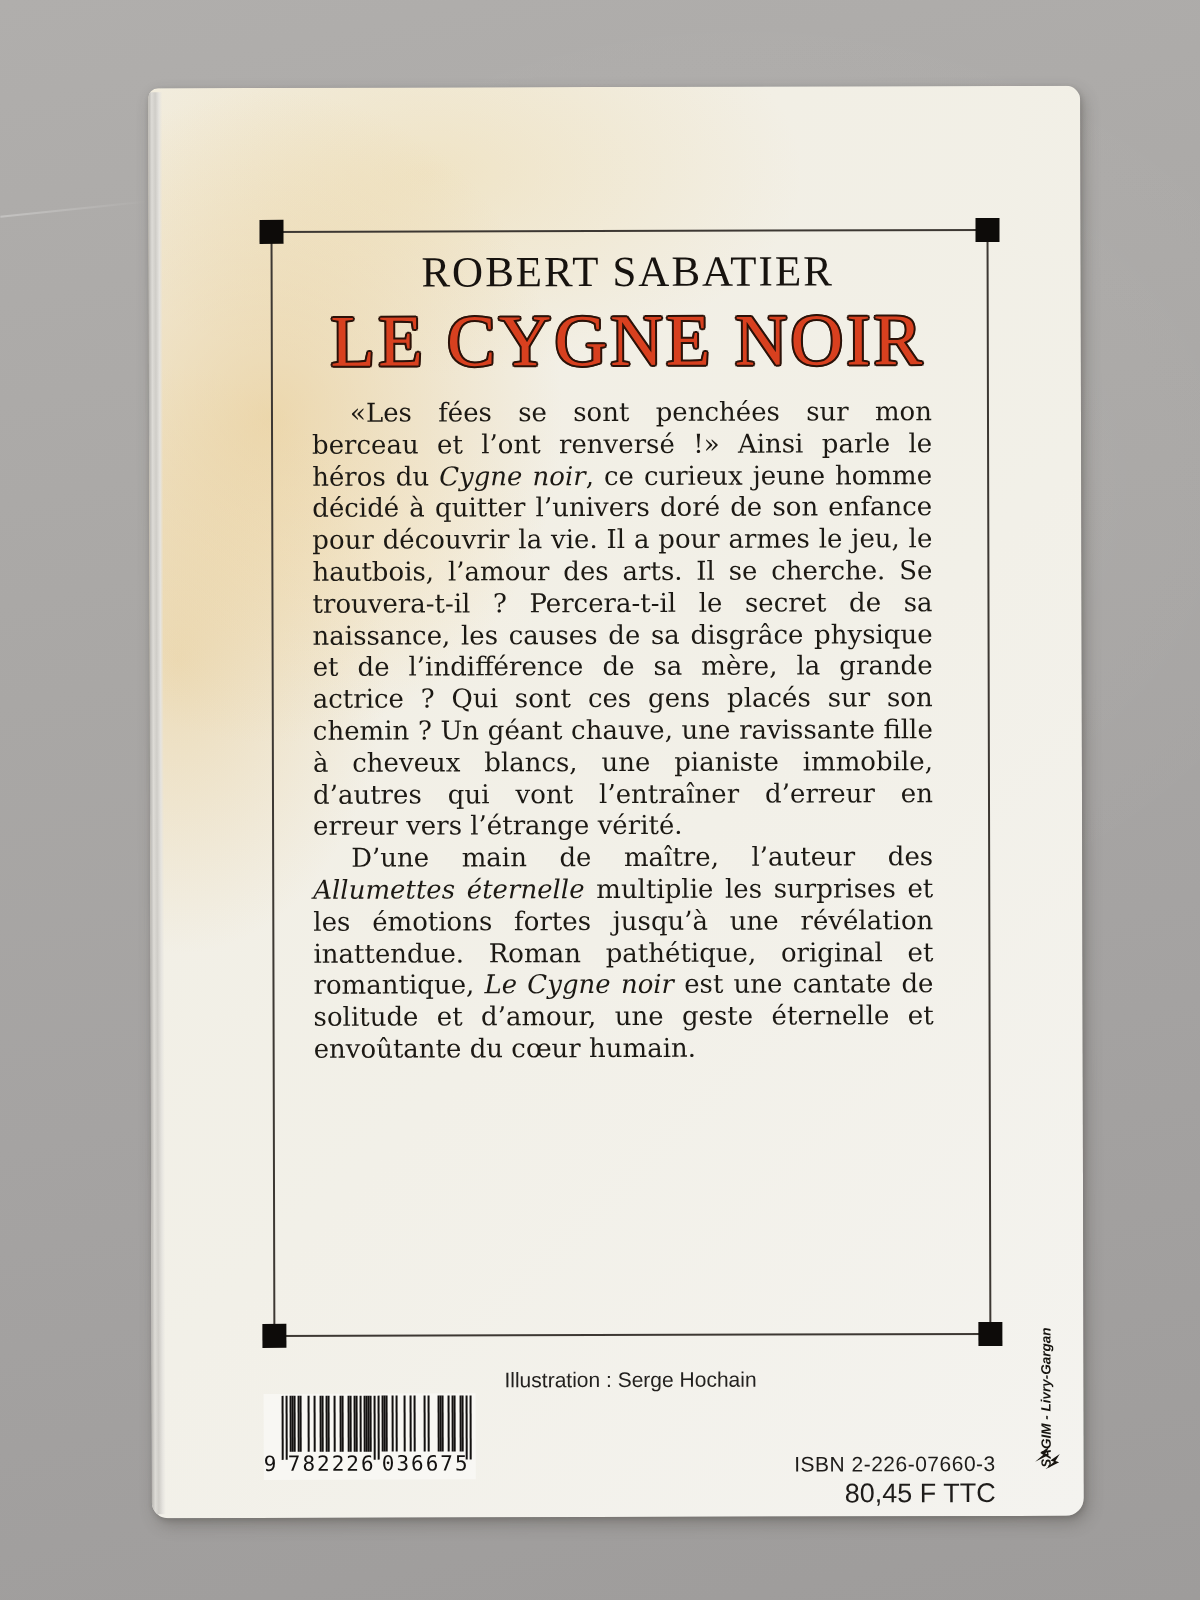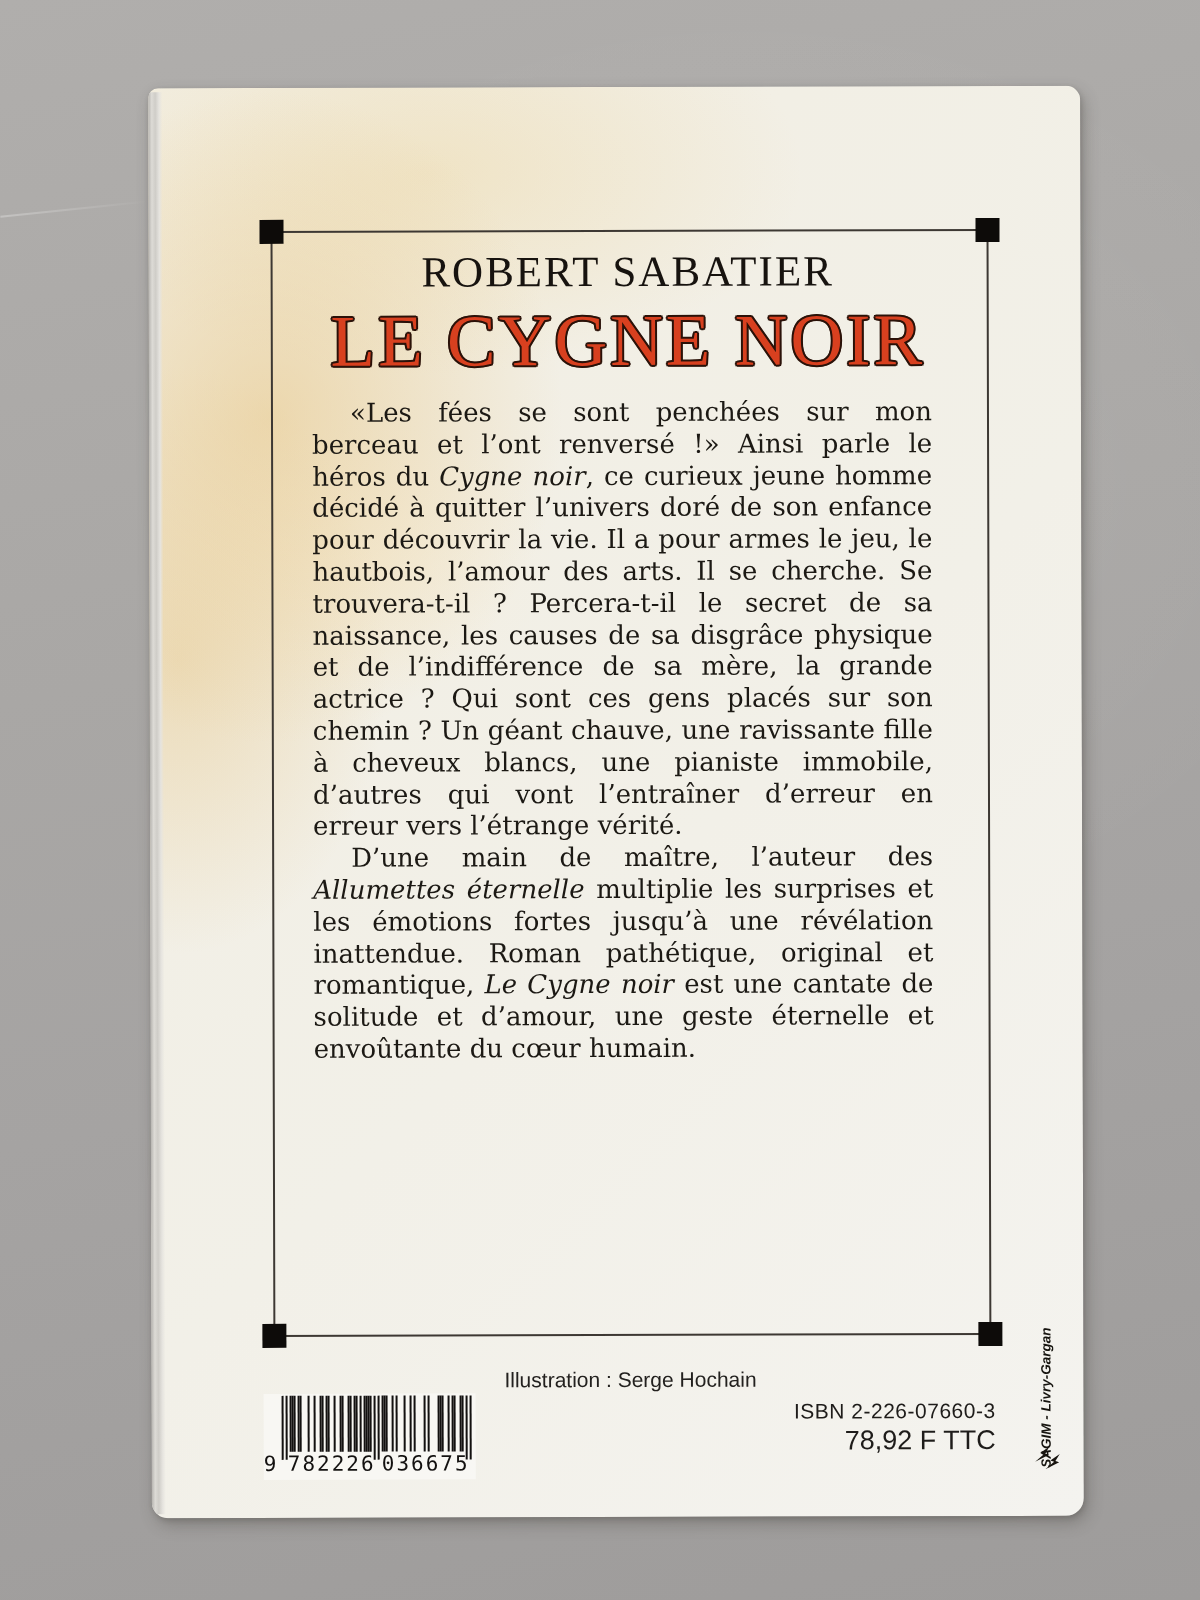--- a/index.html
+++ b/index.html
@@ -131,21 +131,21 @@
     font-size: 21px;
     color: #131110;
     top: 58px;
   }
   .bc-first { left: 0px; }
   .bc-left  { left: 24px; width: 84px; text-align: center; letter-spacing: 2px; }
   .bc-right { left: 118px; width: 84px; text-align: center; letter-spacing: 2px; }
 
   .pricing {
     position: absolute;
-    right: 88px; top: 1313px;
+    right: 88px; top: 1366px;
     text-align: right;
     color: #1e1c1a;
   }
   .isbn { font-size: 21px; letter-spacing: 0.5px; }
   .price { font-size: 27px; margin-top: 2px; }
 
   .printer {
     position: absolute;
     left: 815px; top: 1294px;
     width: 160px; height: 16px;
@@ -239,21 +239,21 @@
           <div class="m" style="left: 184px; height: 64px;"></div>
           <div class="m" style="left: 188px; height: 64px;"></div>
         </div>
       <span class="bc-digit bc-first">9</span>
       <span class="bc-digit bc-left">782226</span>
       <span class="bc-digit bc-right">036675</span>
     </div>
 
     <div class="pricing">
       <div class="isbn">ISBN 2-226-07660-3</div>
-      <div class="price">78,92 F TTC</div>
+      <div class="price">80,45 F TTC</div>
     </div>
 
     <div class="printer">SAGIM - Livry-Gargan</div>
 
     <svg class="sagim-logo" viewBox="0 0 26 26">
       <path d="M10 1 L3 10 L7 10 L1 20 L12 9 L8 9 Z" fill="#17140f"></path>
       <path d="M22 5 L15 14 L19 14 L13 24 L24 13 L20 13 Z" fill="#17140f"></path>
     </svg>
   </div>
 </div>

